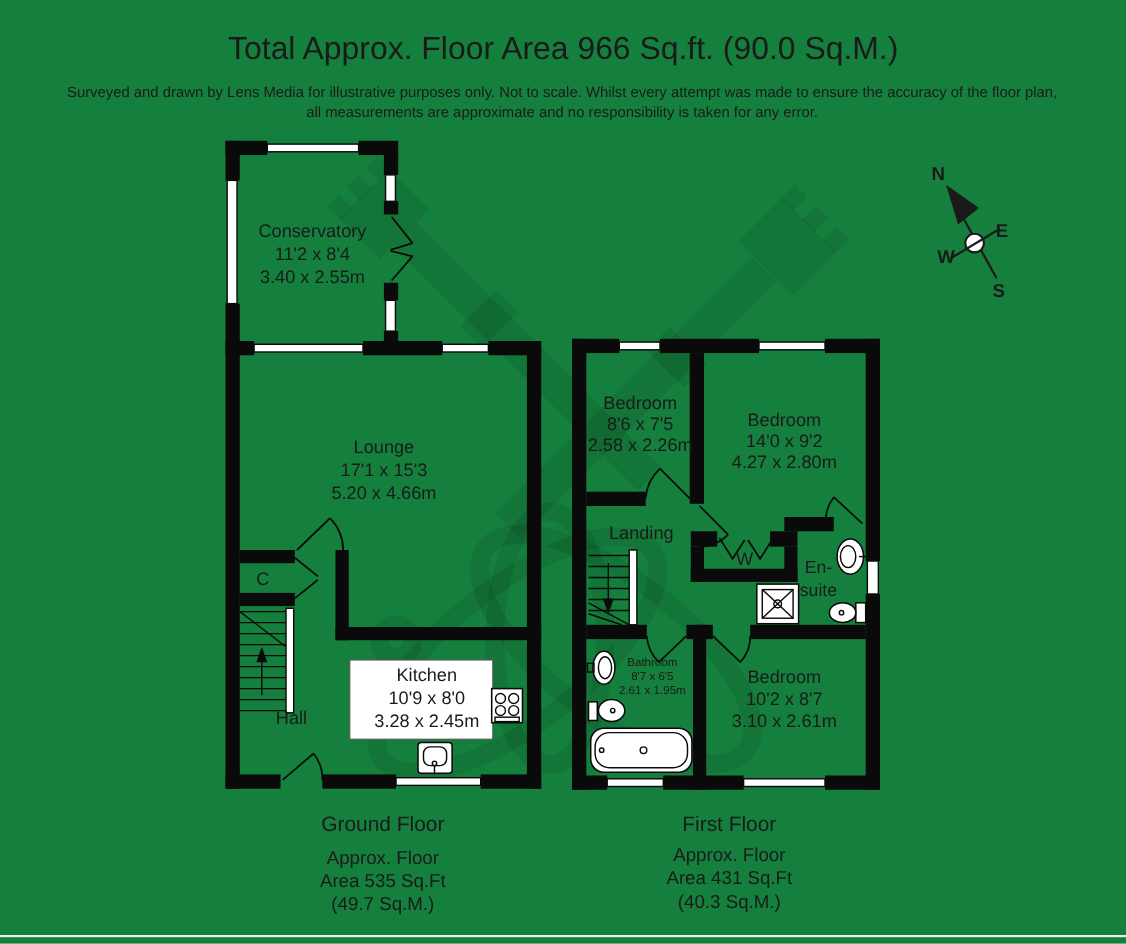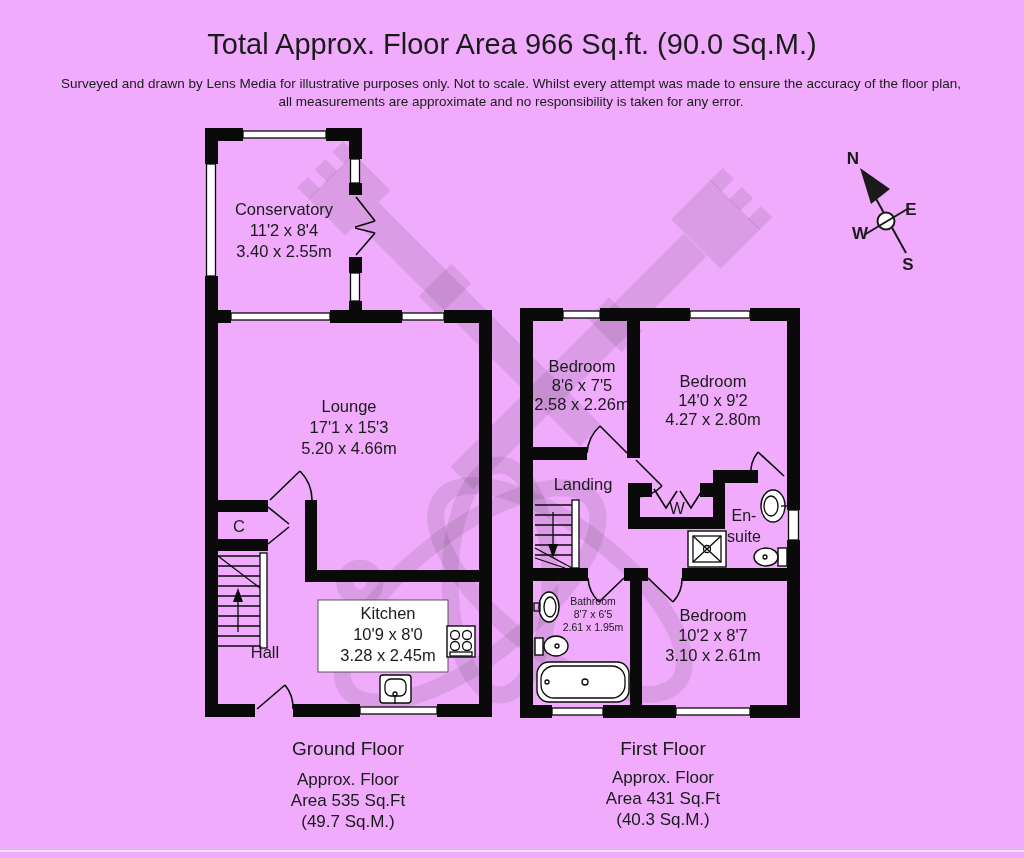--- a/index.html
+++ b/index.html
@@ -1,16 +1,16 @@
 <!DOCTYPE html>
 <html><head>
 <meta charset="utf-8">
 <style>
   html,body{margin:0;padding:0;background:#fff;}
-  #stage{position:relative;width:1024px;height:858px;background:#f0abfc;overflow:hidden;
+  #stage{position:relative;width:1024px;height:858px;background:#15803d;overflow:hidden;
          font-family:"Liberation Sans","DejaVu Sans",sans-serif;}
   svg{position:absolute;left:0;top:0;}
   text{fill:#1a1a1a;}
   .t-title{font-size:29px;}
   .t-disc{font-size:13.5px;}
   .t-room{font-size:16.5px;}
   .t-small{font-size:10.5px;}
   .t-floor{font-size:19px;}
   .t-area{font-size:17px;}
   .t-compass{font-size:17px;font-weight:bold;}

